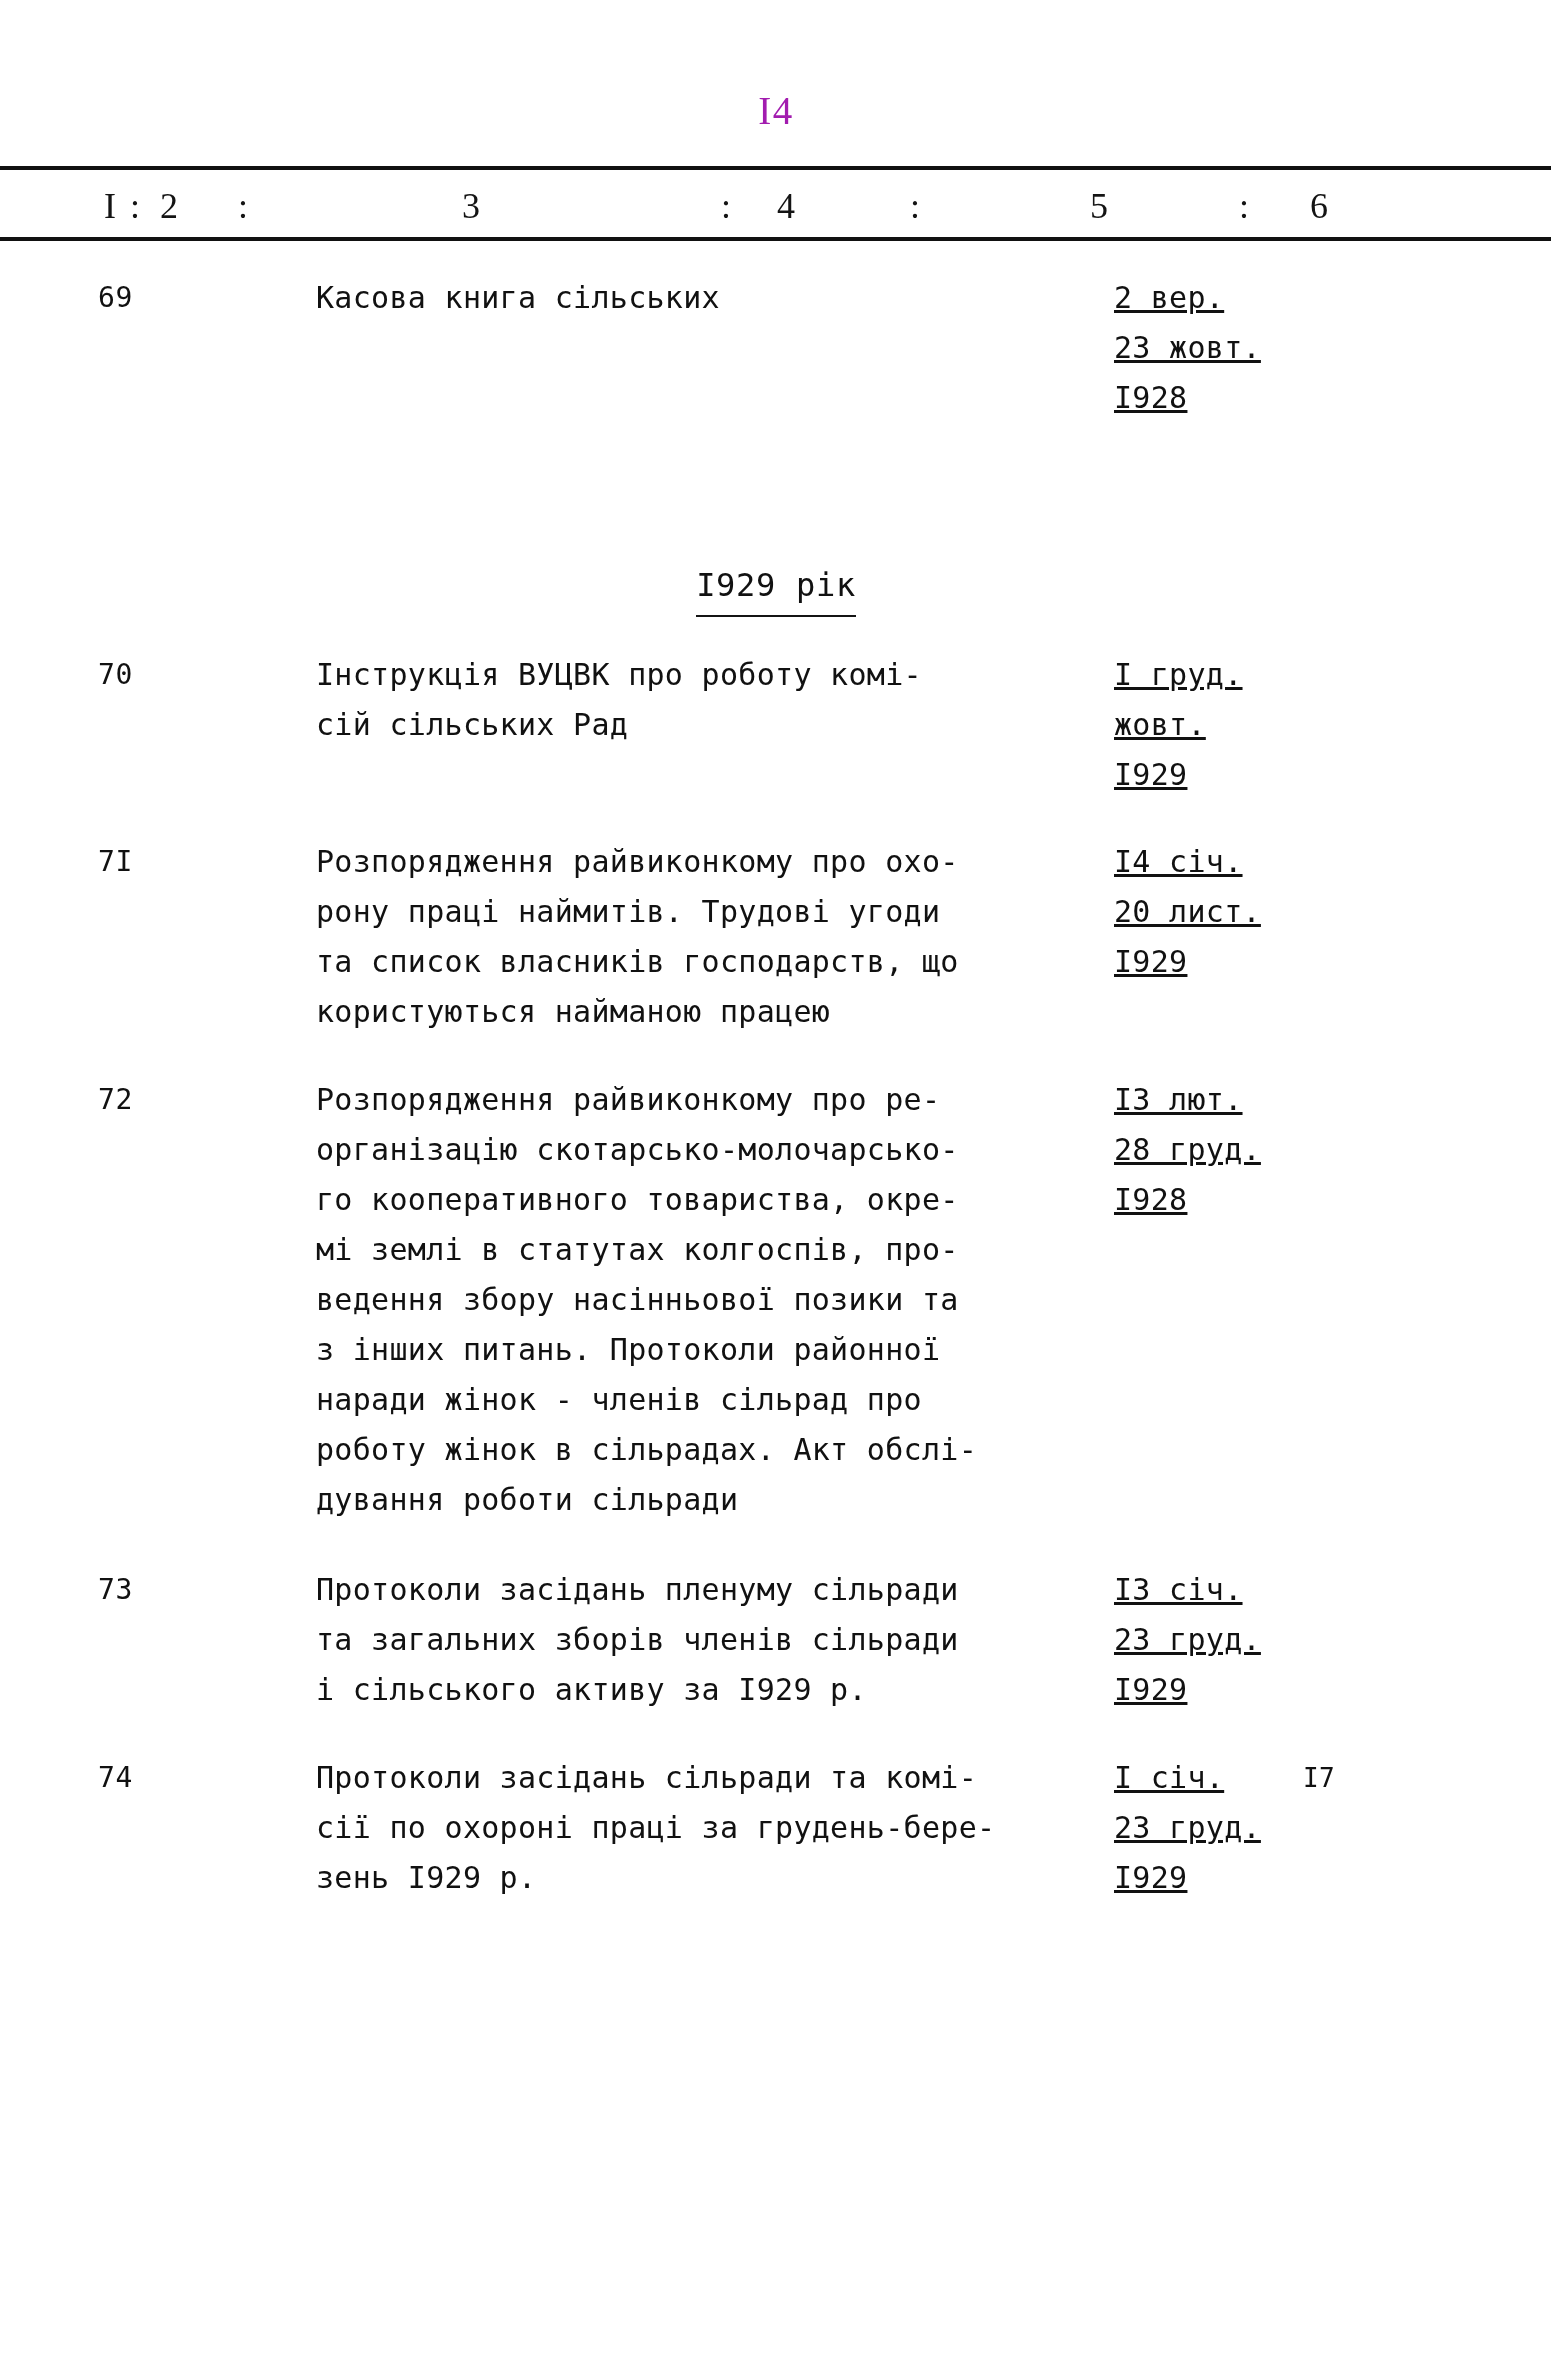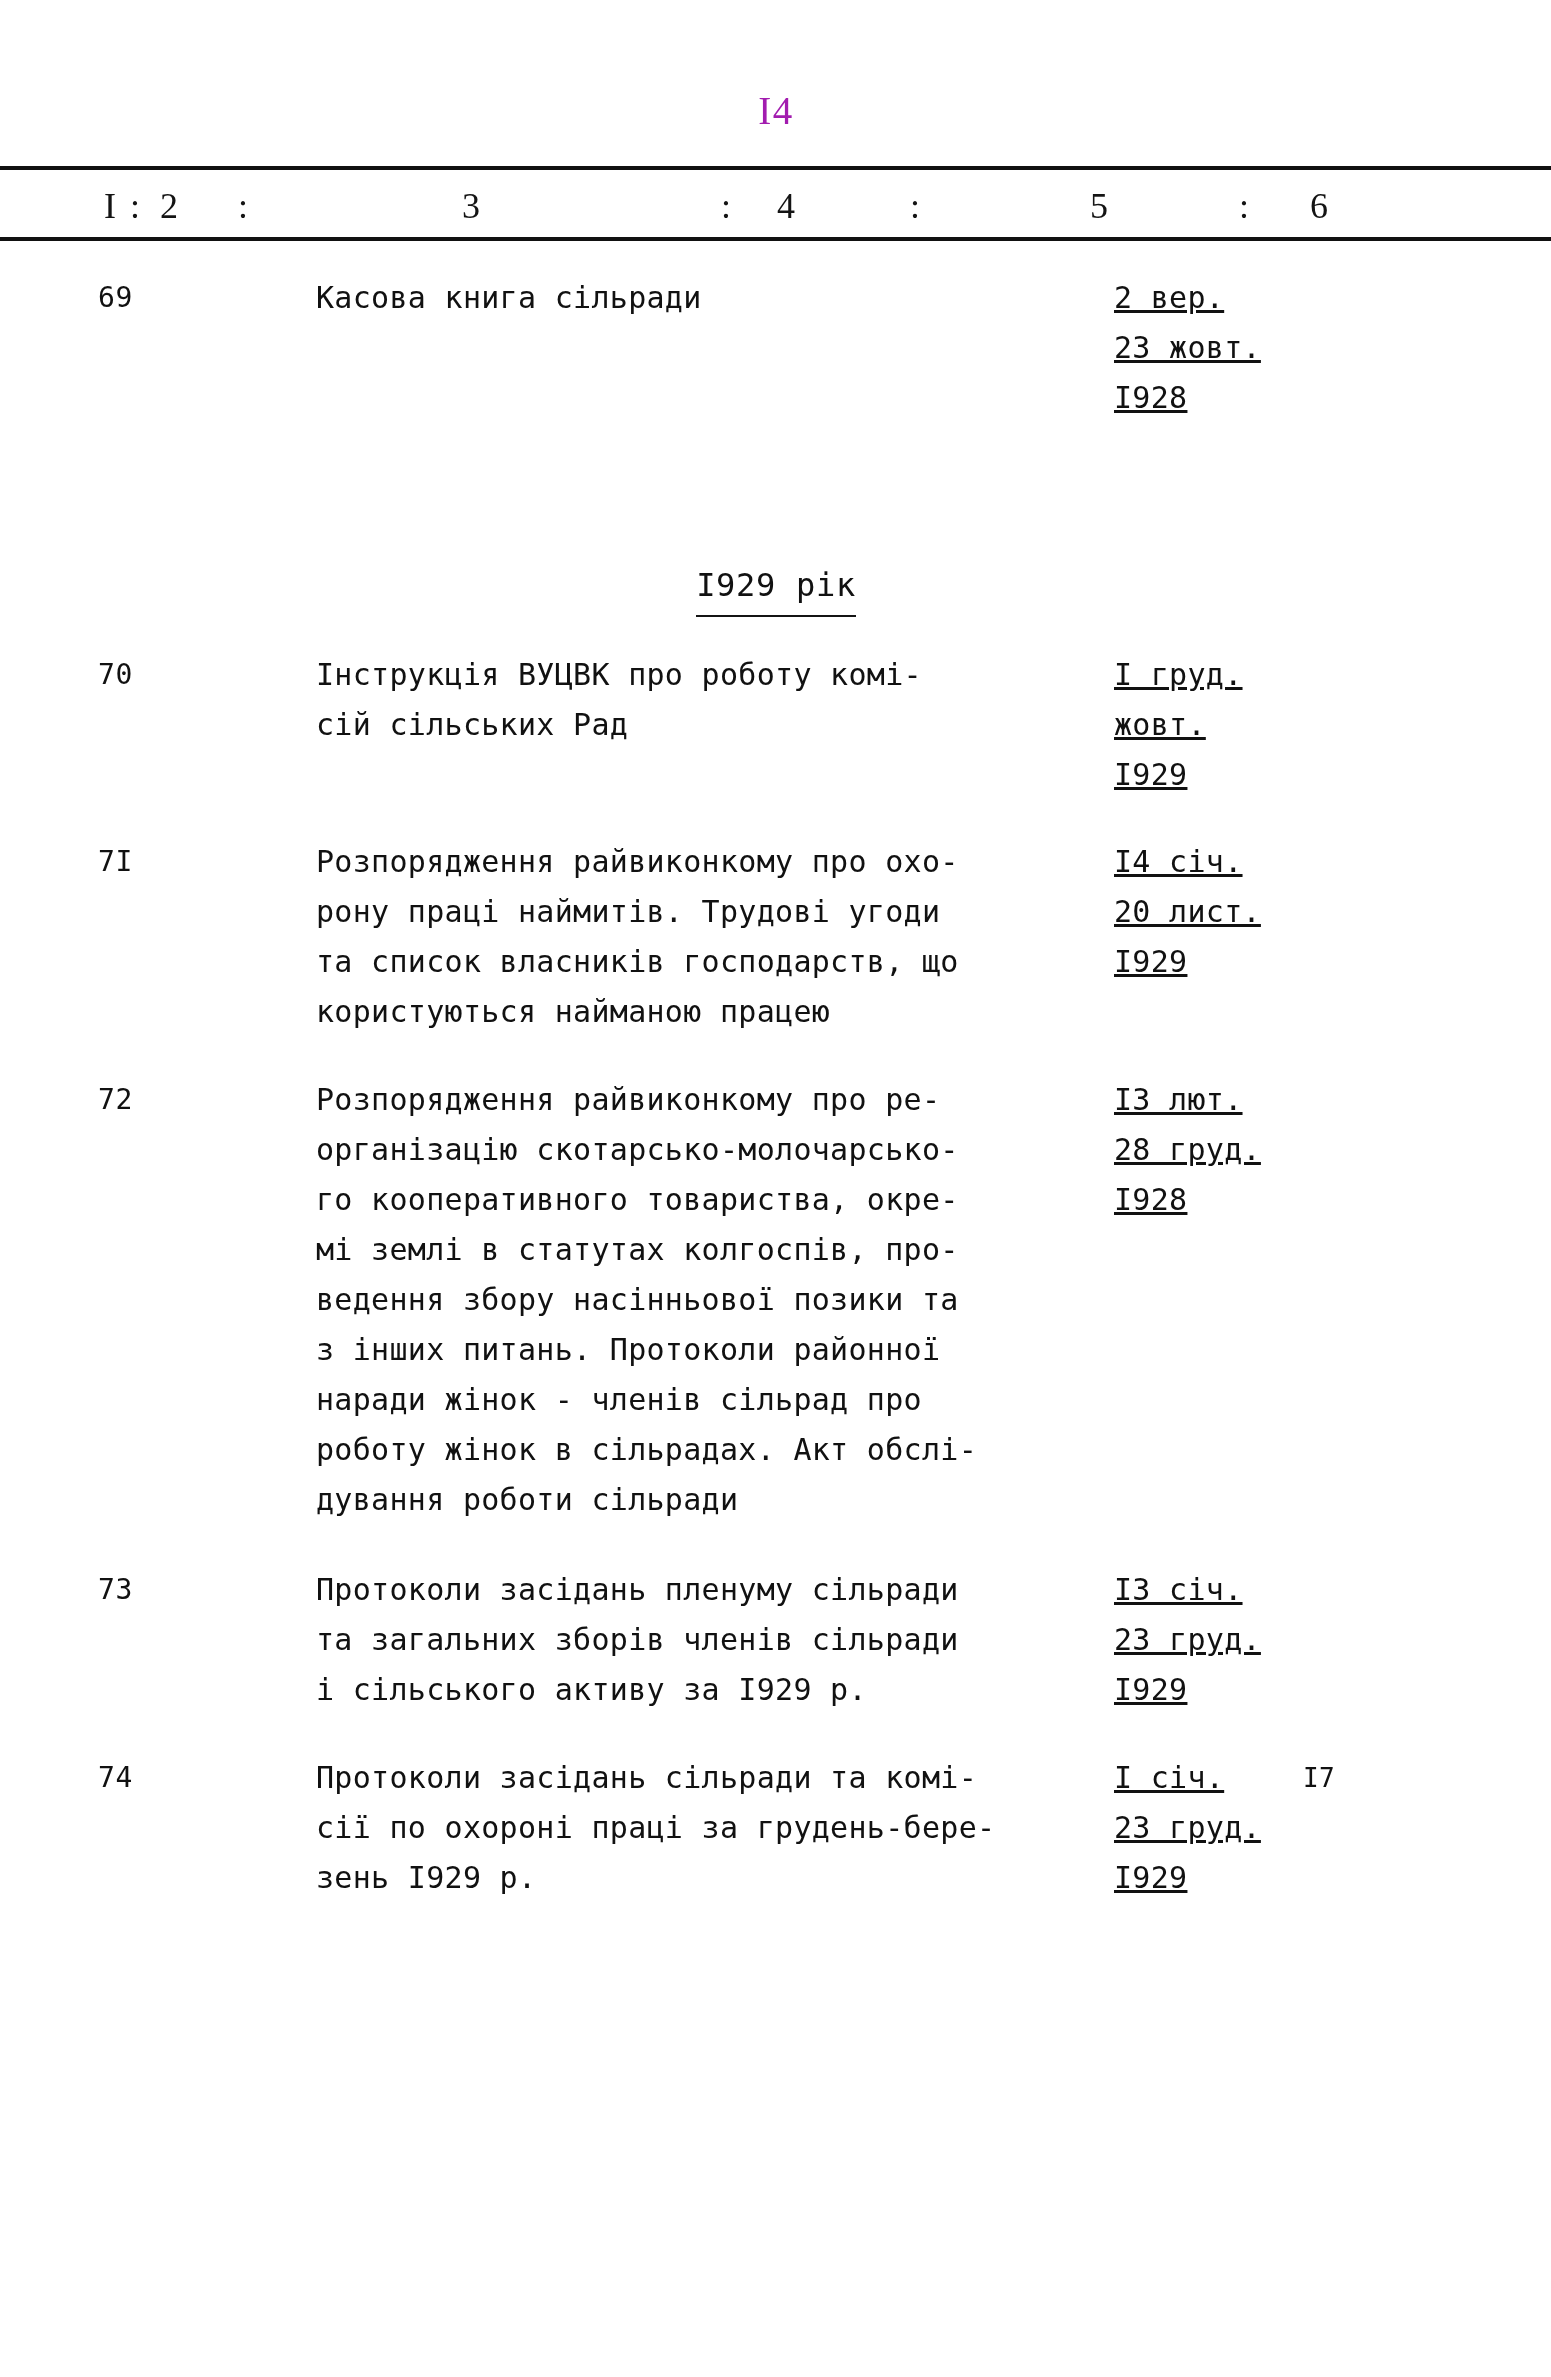--- a/index.html
+++ b/index.html
@@ -145,21 +145,21 @@
     <div class="sep" style="left: 238px;">:</div>
     <div class="sep" style="left: 721px;">:</div>
     <div class="sep" style="left: 910px;">:</div>
     <div class="sep" style="left: 1239px;">:</div>
   </div>
 
 <div id="entries">
     <div class="entry" style="position: absolute; top: 32px;">
       <div class="entry-num">69</div>
       <div class="entry-desc">
-        <div class="line">Касова книга сільради</div>
+        <div class="line">Касова книга сільських</div>
       </div>
       <div class="entry-dates">
         <div class="line">2 вер.</div>
         <div class="line">23 жовт.</div>
         <div class="line">I928</div>
       </div>
     </div>
     <div class="year-heading" style="position: absolute; top: 325px;"><span>I929 рік</span></div>
     <div class="entry" style="position: absolute; top: 409px;">
       <div class="entry-num">70</div>

